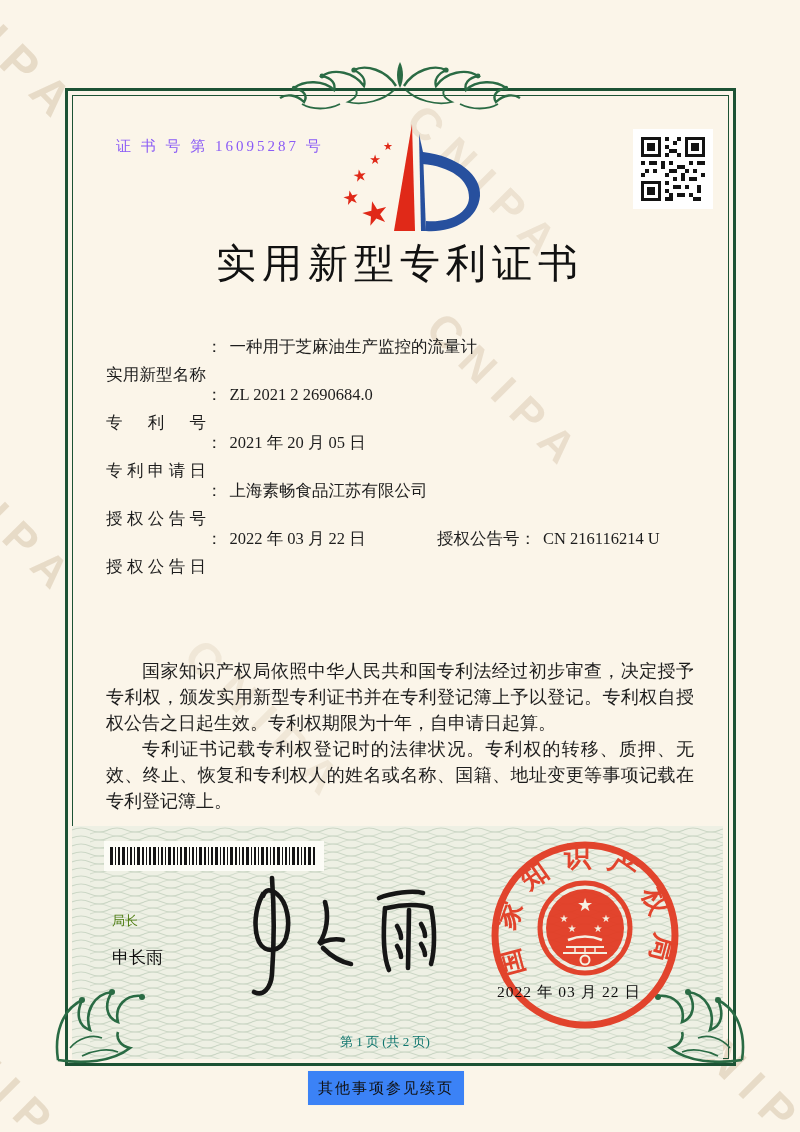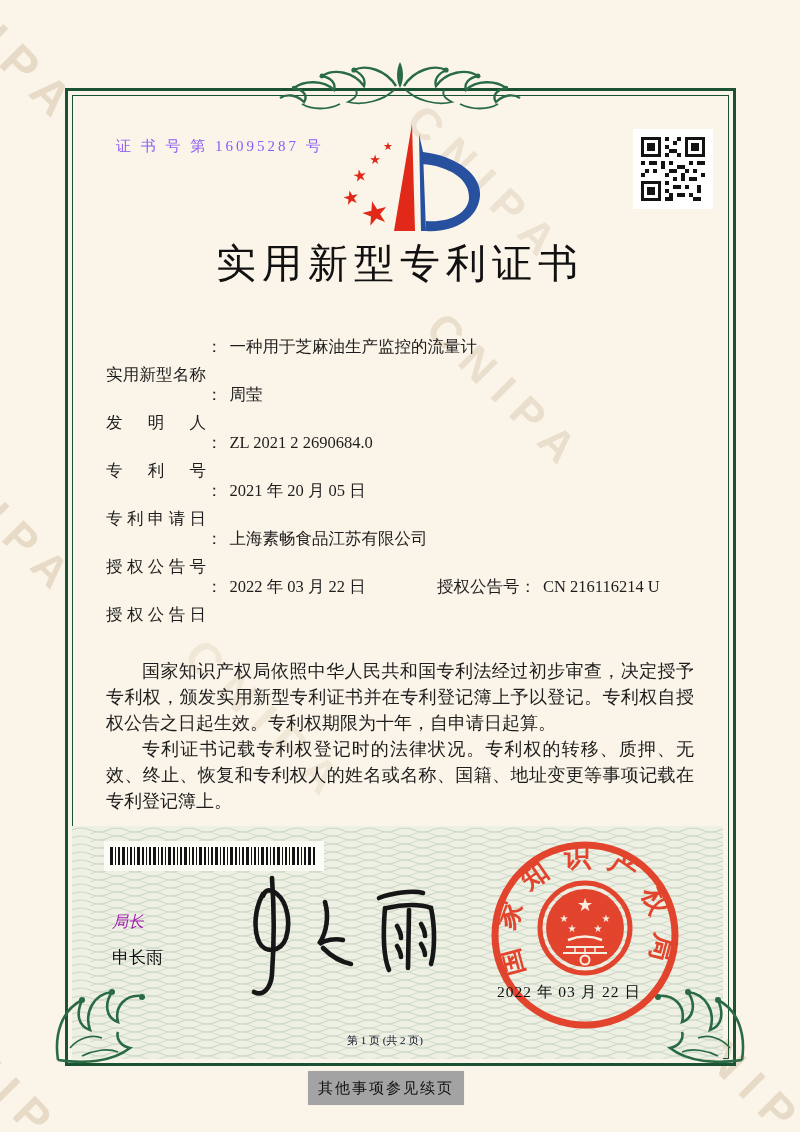--- a/index.html
+++ b/index.html
@@ -37,31 +37,31 @@
   .grant-row{position:relative;}
   .grant-col2{position:absolute;left:331px;top:0;white-space:nowrap;}
 
   .paras{position:absolute;left:106px;top:658px;width:588px;font-size:18px;line-height:26px;
       color:#1d1d1d;text-align:justify;}
   .paras p{margin:0;text-indent:2em;}
 
   .barcode-box{position:absolute;left:104px;top:841px;width:220px;height:30px;background:#fcfcf6;}
   .barcode-box svg{position:absolute;left:6px;top:6px;}
 
-  .sign-title{position:absolute;left:112px;top:912px;font-size:16px;color:#a21caf;font-style:italic;}
+  .sign-title{position:absolute;left:112px;top:912px;font-size:13px;color:#4d7c0f;}
   .sign-name{position:absolute;left:112px;top:946px;font-size:17px;color:#111;}
   .signature{position:absolute;left:225px;top:866px;z-index:3;}
 
   .seal{position:absolute;left:480px;top:830px;z-index:3;opacity:.94;}
   .seal-date{position:absolute;left:488px;top:982px;width:162px;text-align:center;z-index:4;
       font-size:15.5px;letter-spacing:1px;color:#101010;white-space:nowrap;}
 
   .page-info{position:absolute;left:0;top:1033px;width:770px;text-align:center;
-      font-size:11px;color:#0f172a;z-index:2;}
-  .cont-box{position:absolute;left:308px;top:1071px;width:156px;height:34px;background:#a3a3a3;
+      font-size:13px;color:#0f766e;z-index:2;}
+  .cont-box{position:absolute;left:308px;top:1071px;width:156px;height:34px;background:#3b82f6;
       display:flex;align-items:center;justify-content:center;z-index:2;
       font-size:15px;letter-spacing:2px;color:#111;box-shadow:0 0 2px rgba(0,0,0,.05);}
 </style>
 </head>
 <body>
 
 <div class="page">
 
   <div class="wm" style="left:-60px;top:-55px;font-size:48px;">CNIPA</div>
   <div class="wm" style="left:432px;top:95px;font-size:44px;color:rgba(187,160,122,.22);">CNIPA</div>
@@ -187,21 +187,20 @@
           <rect x="24" y="60" width="8" height="4"></rect>
             <rect x="52" y="60" width="8" height="4"></rect>
         </g>
       </svg>
     </div>
 
     <div class="title">实用新型专利证书</div>
 
     <div class="fields">
       <div class="frow"><span class="flabel">实用新型名称</span><span>：</span><span class="fvalue">一种用于芝麻油生产监控的流量计</span></div>
-      <div class="frow"><span class="flabel">发明人</span><span>：</span><span class="fvalue">周莹</span></div>
       <div class="frow"><span class="flabel">专利号</span><span>：</span><span class="fvalue">ZL 2021 2 2690684.0</span></div>
       <div class="frow"><span class="flabel">专利申请日</span><span>：</span><span class="fvalue">2021 年 20 月 05 日</span></div>
       <div class="frow"><span class="flabel">授权公告号</span><span>：</span><span class="fvalue">上海素畅食品江苏有限公司</span></div>
       <div class="frow grant-row">
         <span class="flabel">授权公告日</span><span>：</span><span class="fvalue">2022 年 03 月 22 日</span>
         <span class="grant-col2"><span>授权公告号</span><span>：</span><span class="fvalue">CN 216116214 U</span></span>
       </div>
     </div>
 
     <div class="paras">

